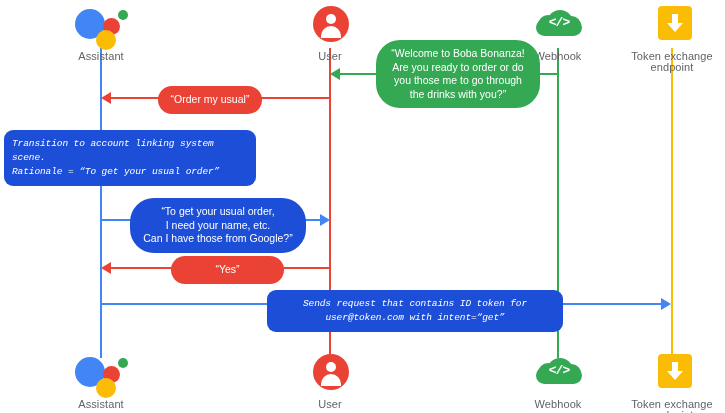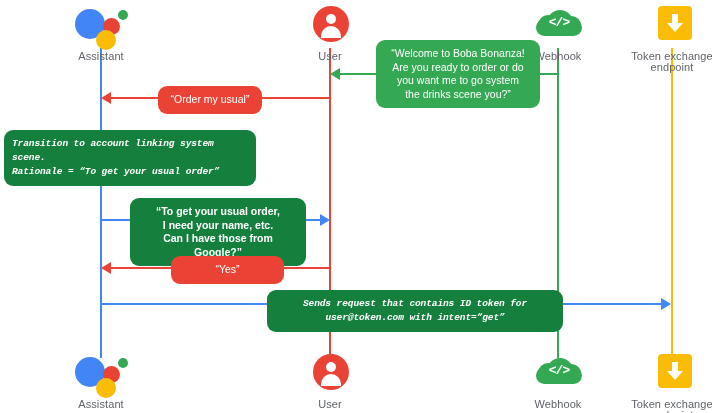--- a/index.html
+++ b/index.html
@@ -147,32 +147,33 @@
     color: #ffffff;
     text-align: center;
     box-sizing: border-box;
     z-index: 5;
   }
   .bubble.speech {
     font-family: "Liberation Sans", sans-serif;
     font-size: 10.5px;
     line-height: 13.5px;
     padding: 7px 10px;
+    border-radius: 24px;
   }
   .bubble.code {
     font-family: "Liberation Mono", monospace;
     font-style: italic;
     font-size: 9.5px;
     line-height: 14px;
     padding: 7px 8px;
     letter-spacing: -0.1px;
   }
   .bubble.green { background: #34A853; }
   .bubble.red   { background: #EA4335; }
-  .bubble.blue  { background: #15803d; font-weight: bold; }
+  .bubble.blue  { background: #1d4ed8; }
 </style>
 </head>
 <body>
 
 <div id="canvas">
 
   <div class="lifeline" style="left:100px; top:48px; height:310px; background:#4285F4;"></div>
   <div class="lifeline" style="left:329px; top:48px; height:310px; background:#EA4335;"></div>
   <div class="lifeline" style="left:557px; top:48px; height:310px; background:#34A853;"></div>
   <div class="lifeline" style="left:671px; top:48px; height:310px; background:#FBBC05;"></div>
@@ -219,22 +220,22 @@
       <span>Token exchange</span><br>
       <span>endpoint</span>
     </div>
   </div>
 
   <div class="arrow-line" style="left:334px; top:73px; width:224px; background:#34A853;"></div>
   <div class="arrow-head left" style="left:330px; top:68px; border-right-color:#34A853;"></div>
   <div class="bubble green speech" style="left:376px; top:40px; width:164px;">
     <div>“Welcome to Boba Bonanza!</div>
     <div>Are you ready to order or do</div>
-    <div>you want me to go system</div>
-    <div>the drinks scene you?”</div>
+    <div>you those me to go through</div>
+    <div>the drinks with you?”</div>
   </div>
 
   <div class="arrow-line" style="left:105px; top:97px; width:225px; background:#EA4335;"></div>
   <div class="arrow-head left" style="left:101px; top:92px; border-right-color:#EA4335;"></div>
   <div class="bubble red speech" style="left:158px; top:86px; width:104px;">
     <div>“Order my usual”</div>
   </div>
 
   <div class="bubble blue code" style="left:4px; top:130px; width:252px; text-align:left;">
     <div>Transition to account linking system scene.</div>

